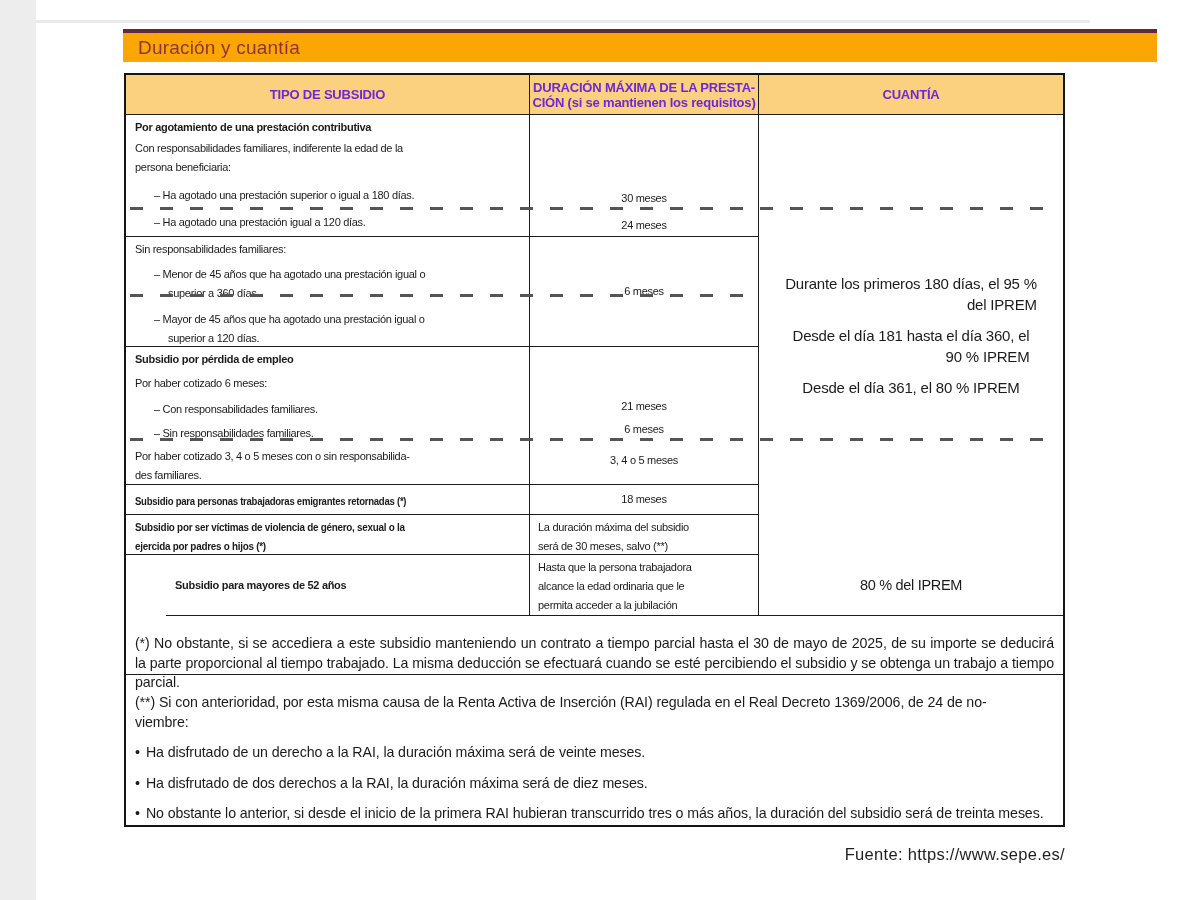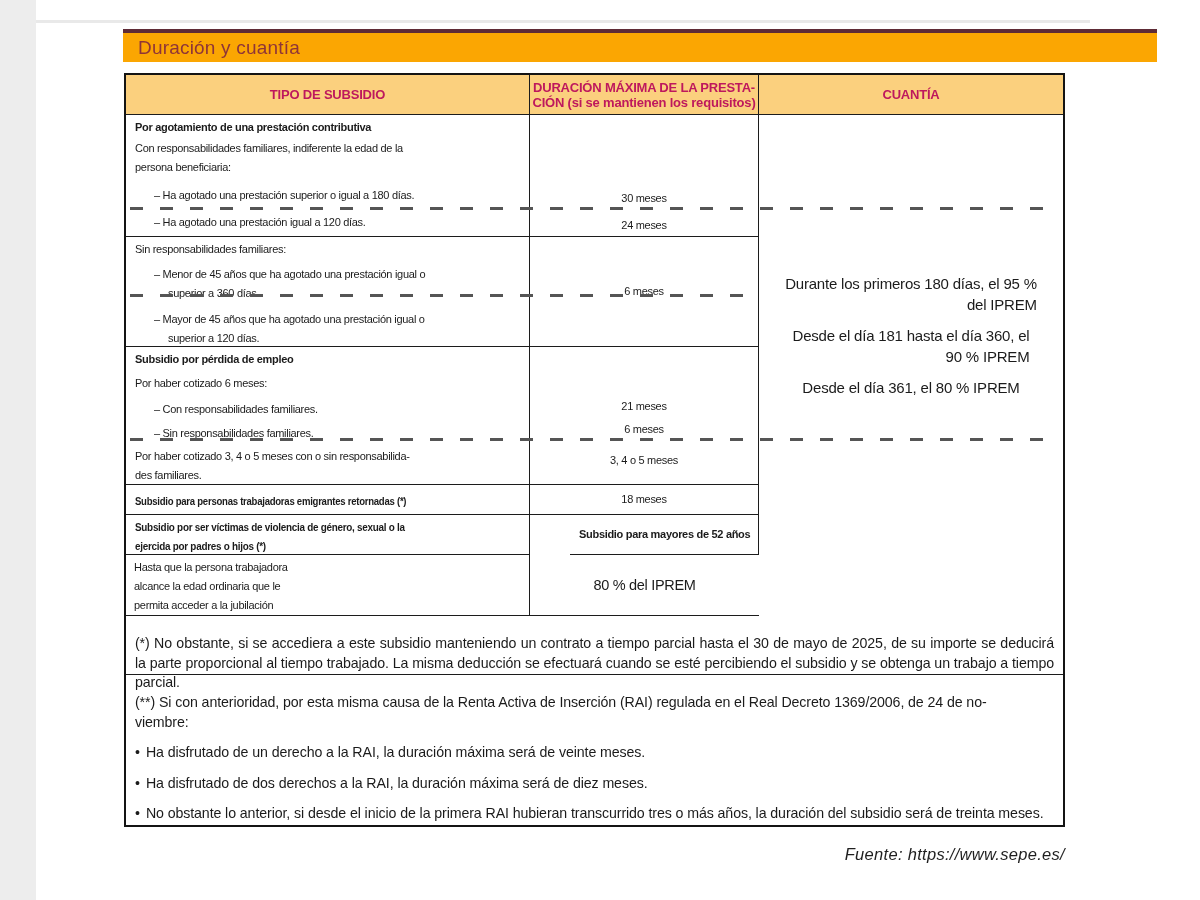--- a/index.html
+++ b/index.html
@@ -26,21 +26,21 @@
     display:grid;
     grid-template-columns:404px 229px 1fr;
     grid-template-rows:40px 122px 110px 138px 30px 40px 61px 59px 150px;
   }
   .cell { box-sizing:border-box; font-size:11px; letter-spacing:-0.3px; line-height:19px; }
   .br { border-right:1.5px solid #1c1c1c; }
   .bb { border-bottom:1.5px solid #1c1c1c; }
   .hdr {
     background:#FBD07E; display:flex; align-items:center; justify-content:center;
     text-align:center; font-weight:bold; font-size:13px; line-height:15px;
-    letter-spacing:-0.2px; color:#be185d;
+    letter-spacing:-0.2px; color:#6d28d9;
   }
   .pre { white-space:pre-line; }
   .bold { font-weight:bold; }
   .c1 { padding:3px 7px 0 9px; text-align:justify; }
   .item { padding-left:33px; text-indent:-14px; }
   .val { text-align:center; }
 
   .intro1 { margin-top:2px; }
   .r1c1 .i1 { margin-top:9px; }
   .r1c1 .i2 { margin-top:8px; }
@@ -86,21 +86,21 @@
   .fn .bul { margin-top:11px; }
   .bul .bullet { margin-right:6px; }
 
   .dash { position:absolute; height:2.5px;
     background:repeating-linear-gradient(to right,#555 0 13px,transparent 13px 30px); }
   #dash1 { left:4px; top:132px; width:929px; }
   #dash2 { left:4px; top:219px; width:630px; }
   #dash3 { left:4px; top:363px; width:929px; }
 
   .fuente {
-    position:absolute; top:845px; right:135px; font-size:16.5px; font-style:italic;
+    position:absolute; top:845px; right:135px; font-size:16.5px; 
     color:#1f1f1f; letter-spacing:0.3px;
   }
 </style>
 </head>
 <body>
 
 <div class="left-strip"></div>
 <div class="top-rule"></div>
 
 <div class="title-bar">
@@ -163,20 +163,22 @@
     <span class="bold cond">Subsidio para personas trabajadoras emigrantes retornadas (*)</span>
   </div>
   <div class="cell br bb val r4c2">
     <div>18 meses</div>
   </div>
 
   <div class="cell c1 br bb r5c1">
     <span class="bold pre sq">Subsidio por ser víctimas de violencia de género, sexual o la
 ejercida por padres o hijos (*)</span>
   </div>
+  <div class="cell br bb r5c2 pre">La duración máxima del subsidio
+será de 30 meses, salvo (**)</div>
 
   <div class="cell c1 br bb r6c1">
     <span class="bold">Subsidio para mayores de 52 años</span>
   </div>
   <div class="cell br bb r6c2 pre">Hasta que la persona trabajadora
 alcance la edad ordinaria que le
 permita acceder a la jubilación</div>
   <div class="cell bb r6c3">80 % del IPREM</div>
 
   <div class="cell fn bb">

